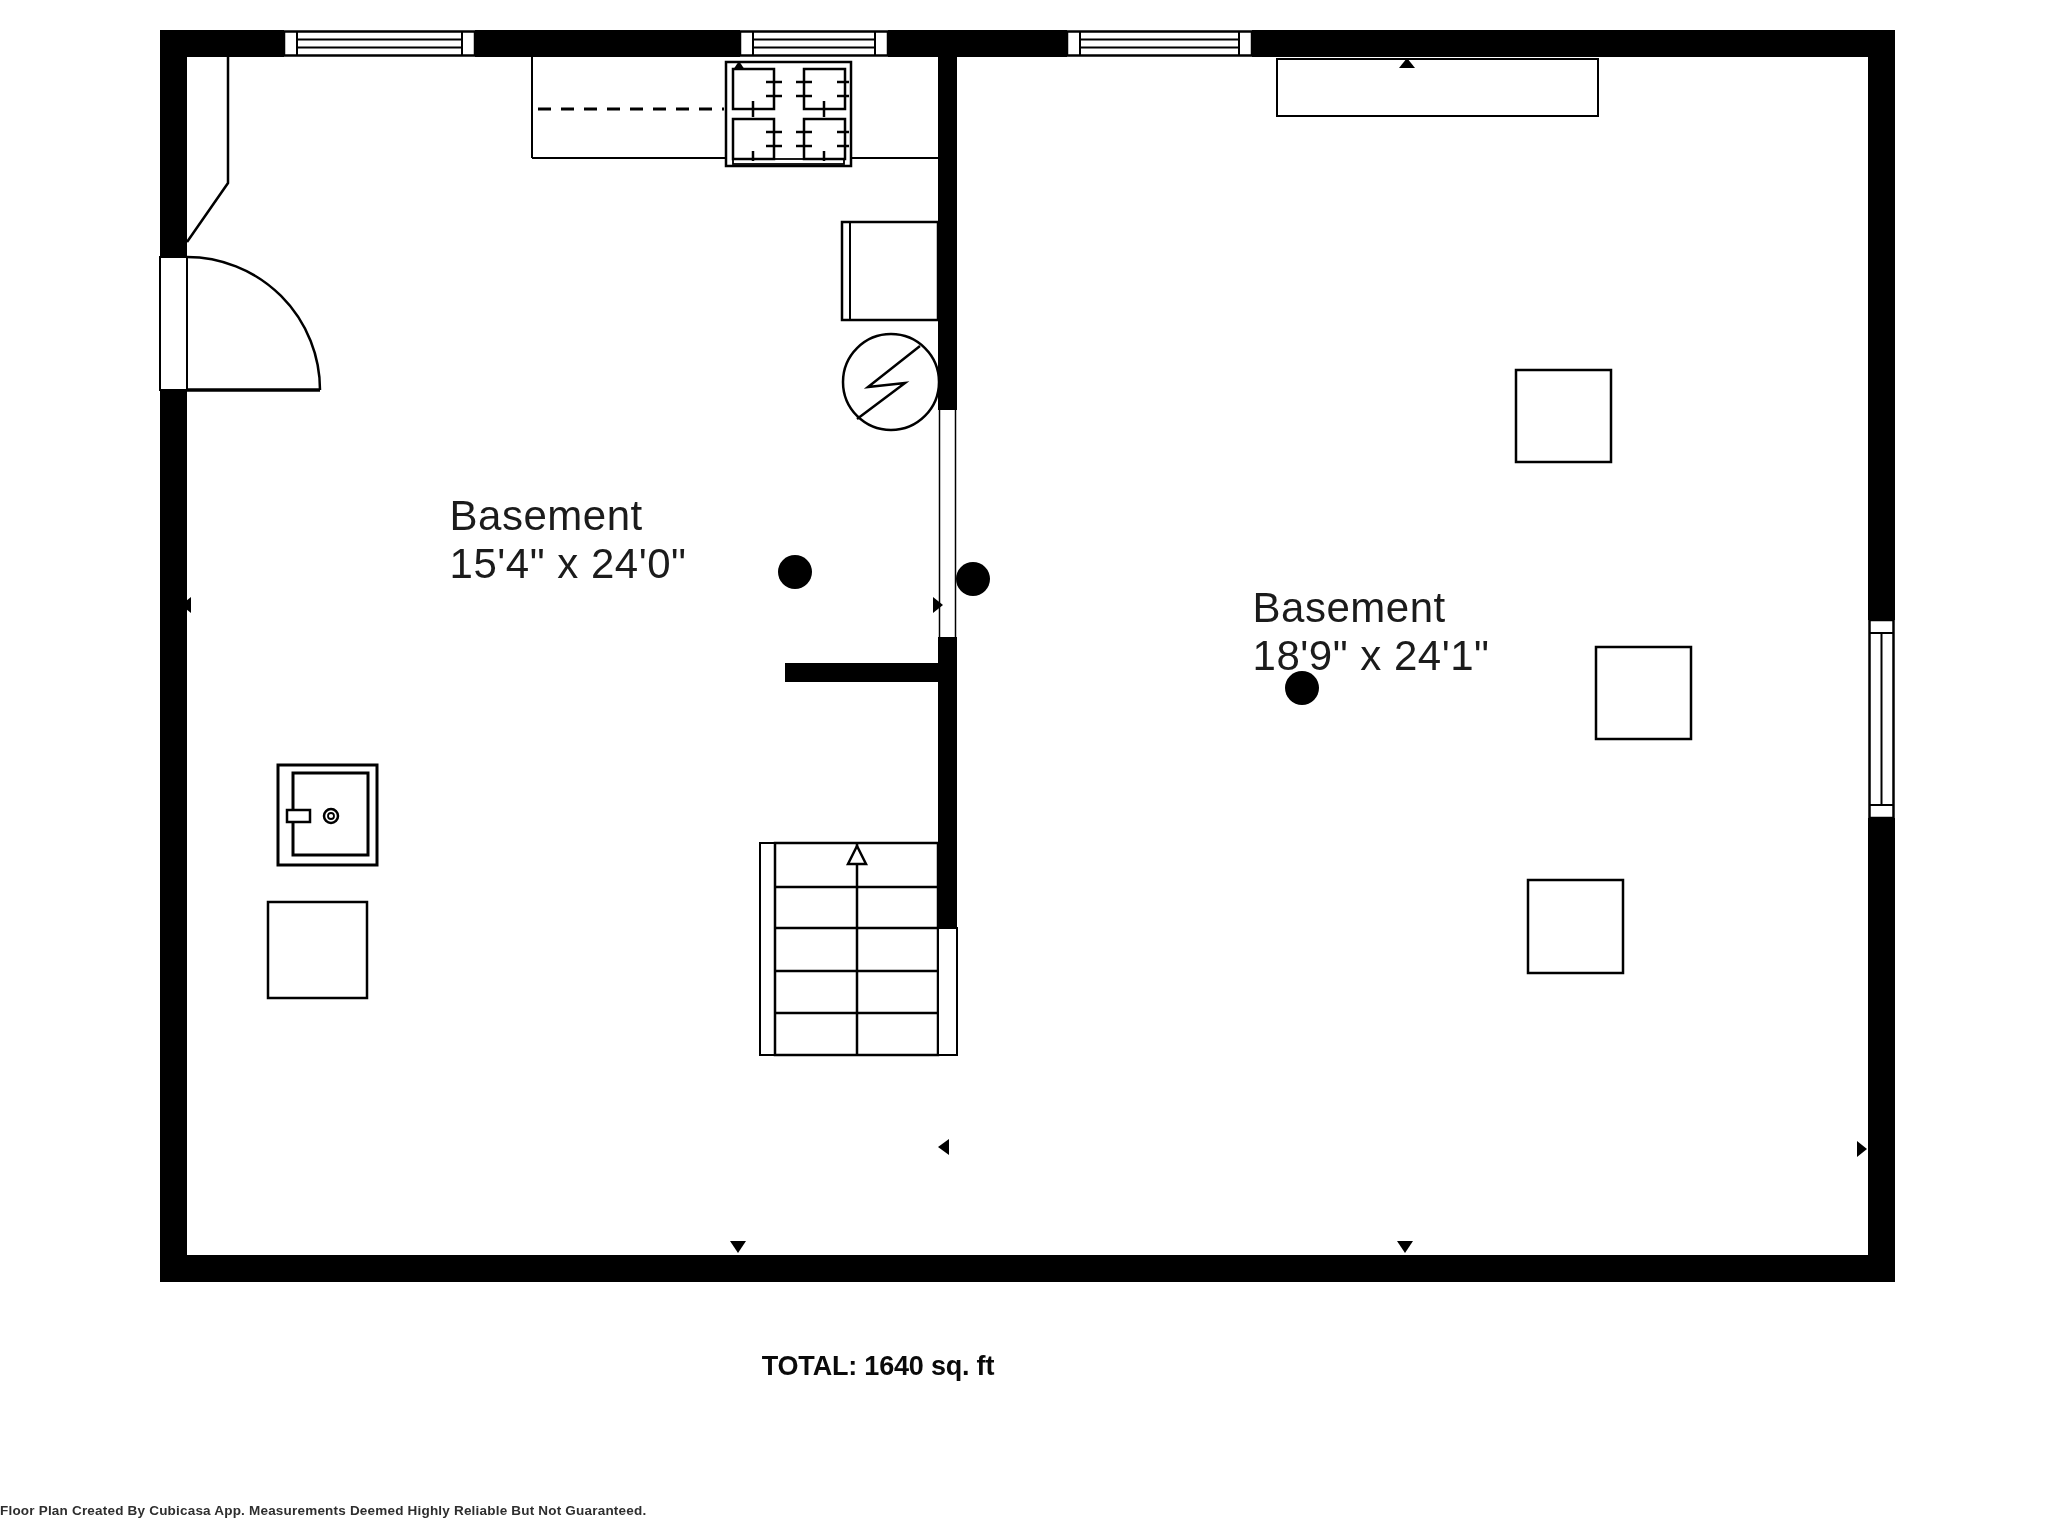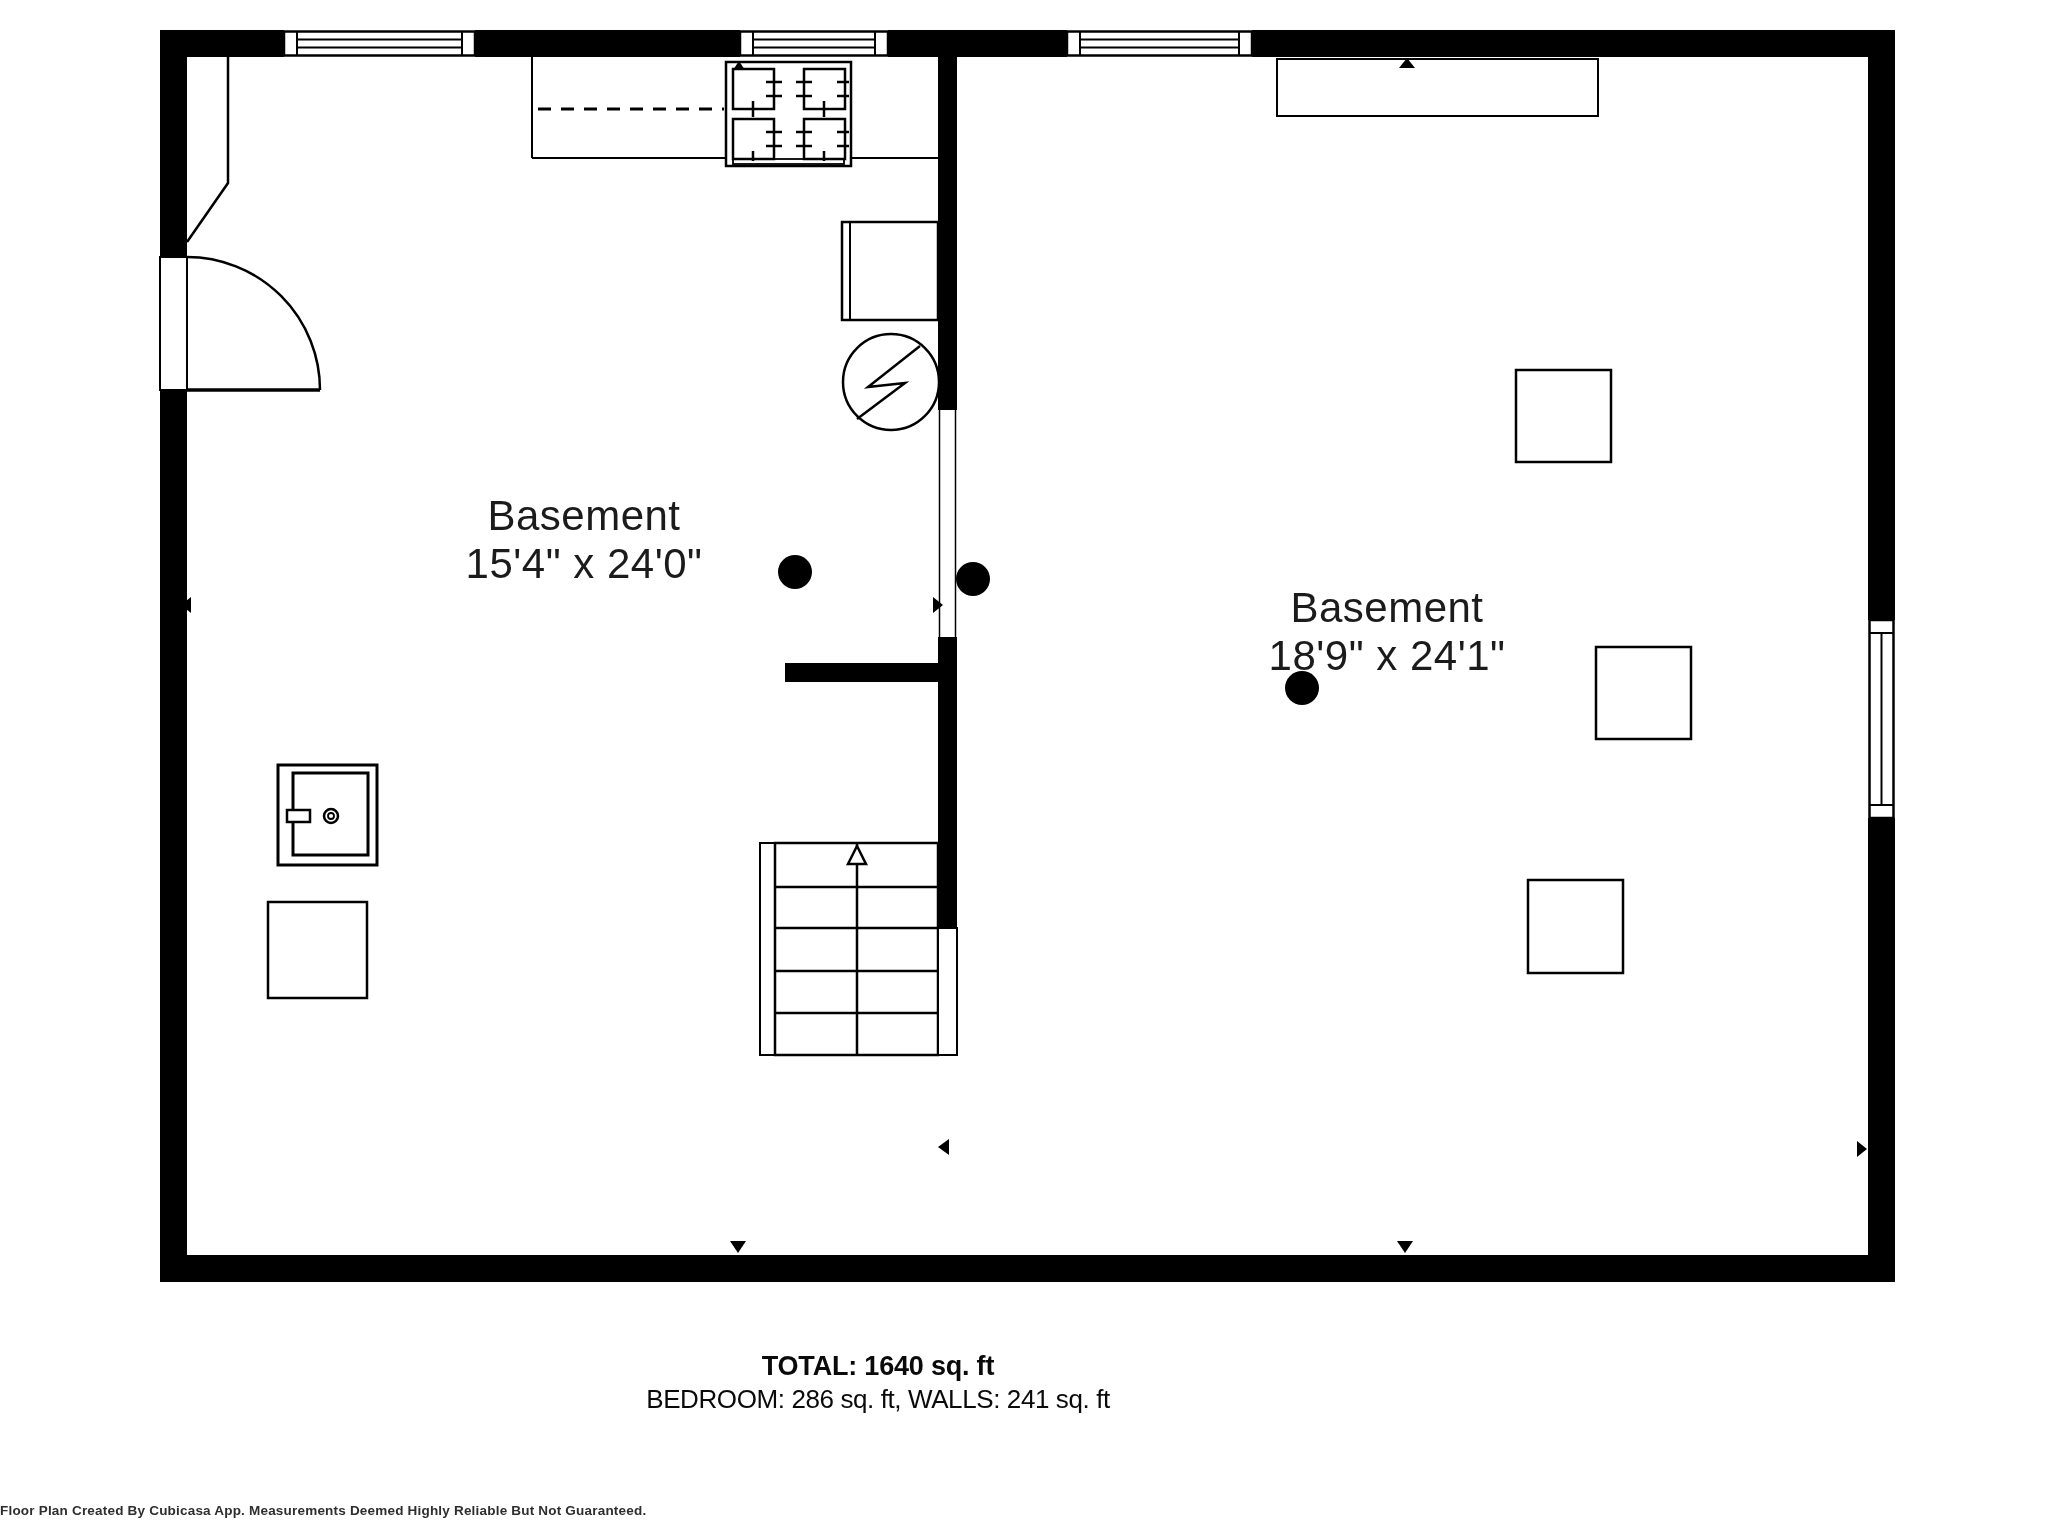--- a/index.html
+++ b/index.html
@@ -2,24 +2,23 @@
 <html><head>
 <meta charset="utf-8">
 <style>
   html,body{margin:0;padding:0;}
   body{
     width:2048px;height:1536px;position:relative;background:#ffffff;
     font-family:"Liberation Sans","DejaVu Sans",sans-serif;overflow:hidden;
   }
   svg{position:absolute;left:0;top:0;}
   .room-label{
-    position:absolute;text-align:center;color:#1b1b1b;
+    position:absolute;text-align:left;color:#1b1b1b;
     font-size:42px;line-height:48px;letter-spacing:.5px;transform:translateX(-50%);
     white-space:nowrap;
-    margin-left:16px;
   }
   .summary{
     position:absolute;left:0;top:1352px;width:1756px;text-align:center;color:#0a0a0a;
     font-size:26px;line-height:29px;letter-spacing:-.4px;
   }
   .summary .total{font-size:27px;font-weight:bold;letter-spacing:-.2px;margin-bottom:4px;}
   .footer-note{
     position:absolute;left:0;top:1503px;width:2048px;text-align:left;
     font-size:13.5px;font-weight:600;color:#2e2e2e;letter-spacing:.2px;
   }
@@ -182,16 +181,15 @@
   <div>Basement</div>
   <div>15'4" x 24'0"</div>
 </div>
 <div class="room-label" style="left:1371px;top:584px;">
   <div>Basement</div>
   <div>18'9" x 24'1"</div>
 </div>
 
 <div class="summary">
   <div class="total">TOTAL: 1640 sq. ft</div>
-  <div>BEDROOM: 286 sq. ft, WALLS: 241 sq. ft</div>
 </div>
 
 <div class="footer-note">Floor Plan Created By Cubicasa App. Measurements Deemed Highly Reliable But Not Guaranteed.</div>
 
 </body></html>

